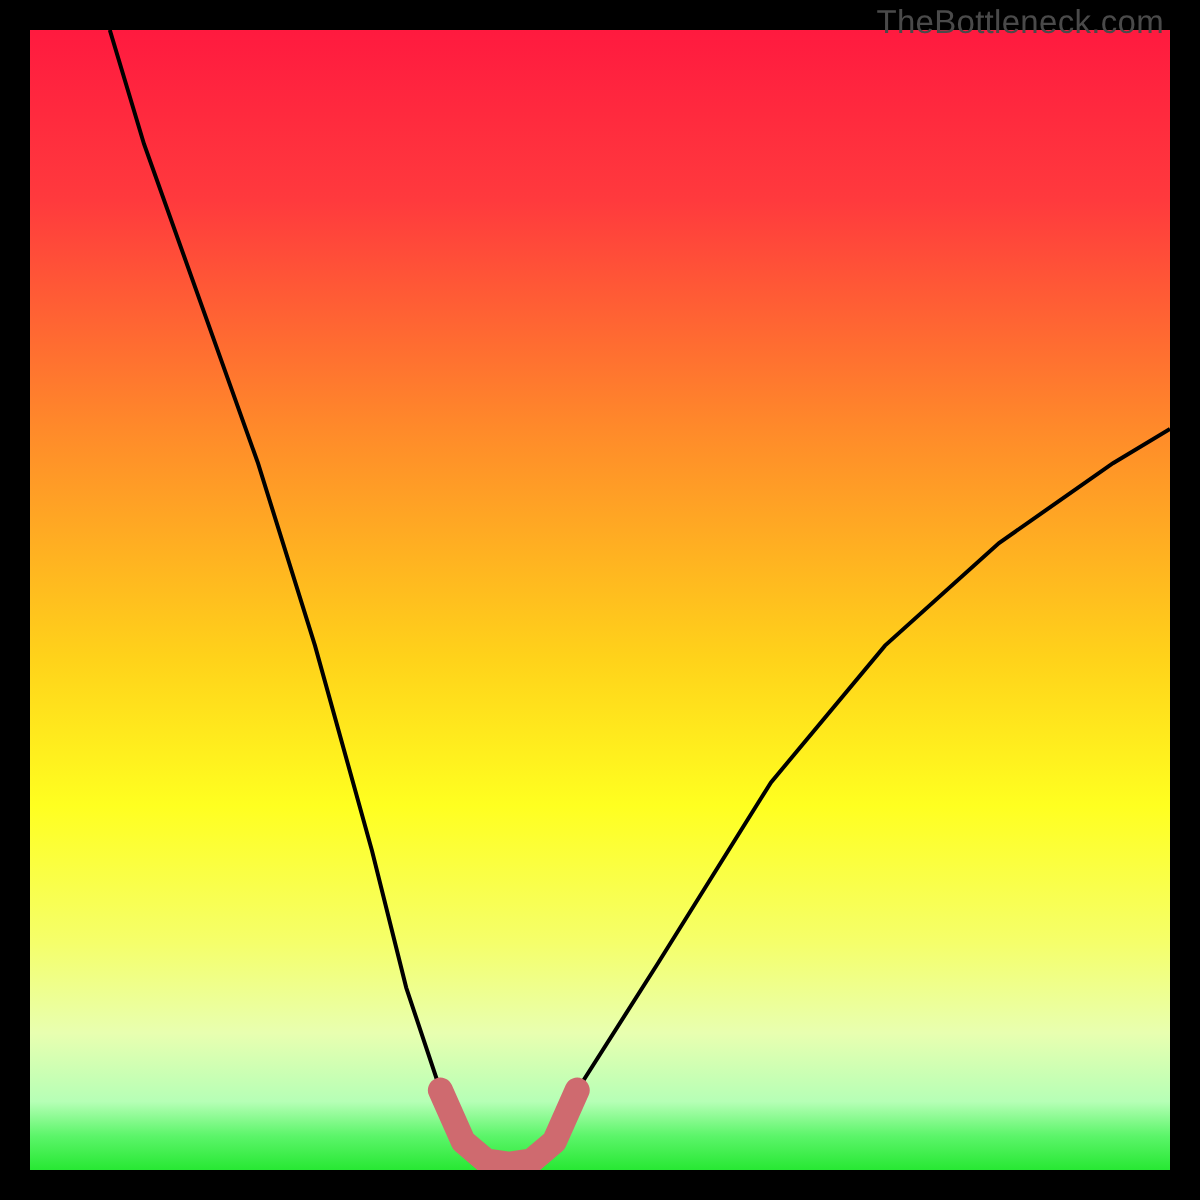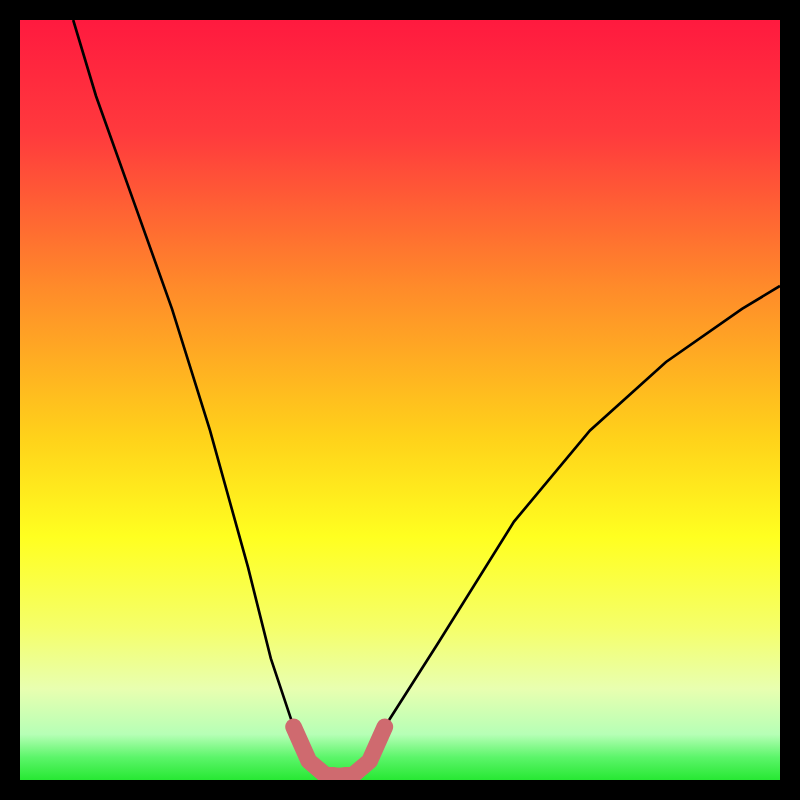--- a/index.html
+++ b/index.html
@@ -65,13 +65,14 @@
       </defs>
       <rect x="0" y="0" width="100" height="100" fill="url(#bg)"></rect>
     </svg>
 
     <svg class="curves" viewBox="0 0 100 100" preserveAspectRatio="none">
       <path fill="none" stroke="#000000" stroke-width="0.35" d="M7.00 0.00 L10.00 10.00 L15.00 24.00 L20.00 38.00 L25.00 54.00 L30.00 72.00 L33.00 84.00 L36.00 93.00 L39.00 98.00 L41.00 99.50 L43.00 99.50 L45.00 98.00 L48.00 93.00 L55.00 82.00 L65.00 66.00 L75.00 54.00 L85.00 45.00 L95.00 38.00 L100.00 35.00"></path>
       <path fill="none" stroke="#cf6a6f" stroke-width="2.2" stroke-linecap="round" stroke-linejoin="round" d="M36.00 93.00 L38.00 97.50 L40.00 99.20 L42.00 99.50 L44.00 99.20 L46.00 97.50 L48.00 93.00"></path>
     </svg>
   </div>
 
+  <div class="watermark">TheBottleneck.com</div>
 </div>
 
 </body></html>

